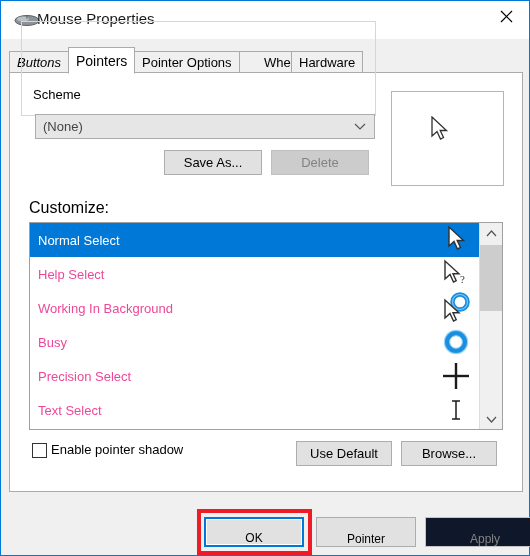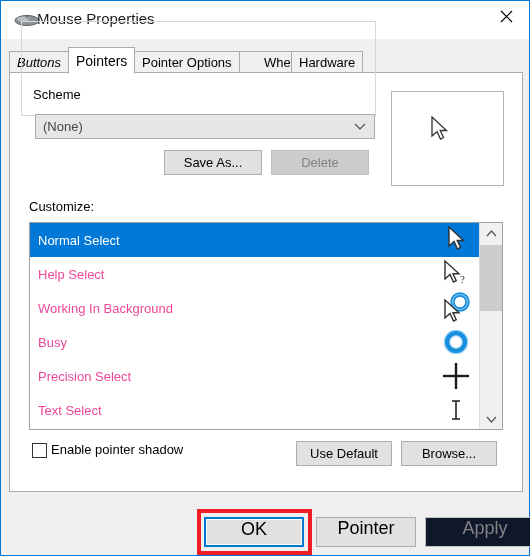--- a/index.html
+++ b/index.html
@@ -156,21 +156,21 @@
     border-color: #bfbfbf;
     color: #838383;
   }
   #btn-save-as { left: 163px; top: 149px; width: 98px; height: 25px; }
   #btn-delete  { left: 270px; top: 149px; width: 98px; height: 25px; }
 
   
   #customize-label {
     position: absolute;
     left: 28px; top: 198px;
-    font-size: 13px;
+    font-size: 16px;
   }
   #listbox {
     position: absolute;
     left: 28px; top: 221px;
     width: 474px;
     height: 208px;
     box-sizing: border-box;
     border: 1px solid #a0a0a0;
     background: #ffffff;
     overflow: hidden;
@@ -269,23 +269,23 @@
     width: 22px; height: 28px;
   }
 
   
   .footer-btn {
     position: absolute;
     box-sizing: border-box;
     border: 1px solid #adadad;
     background: #e1e1e1;
     display: flex;
-    align-items: flex-start;
+    align-items: flex-end;
     justify-content: center;
-    font-size: 18px;
+    font-size: 12px;
     color: #000;
     white-space: nowrap;
     cursor: default;
   }
   #btn-ok {
     left: 203px; top: 516px;
     width: 100px; height: 30px;
     border: 2px solid #0078d7;
     background: #e1e1e1;
     box-shadow: inset 0 0 0 1px #ffffff;

